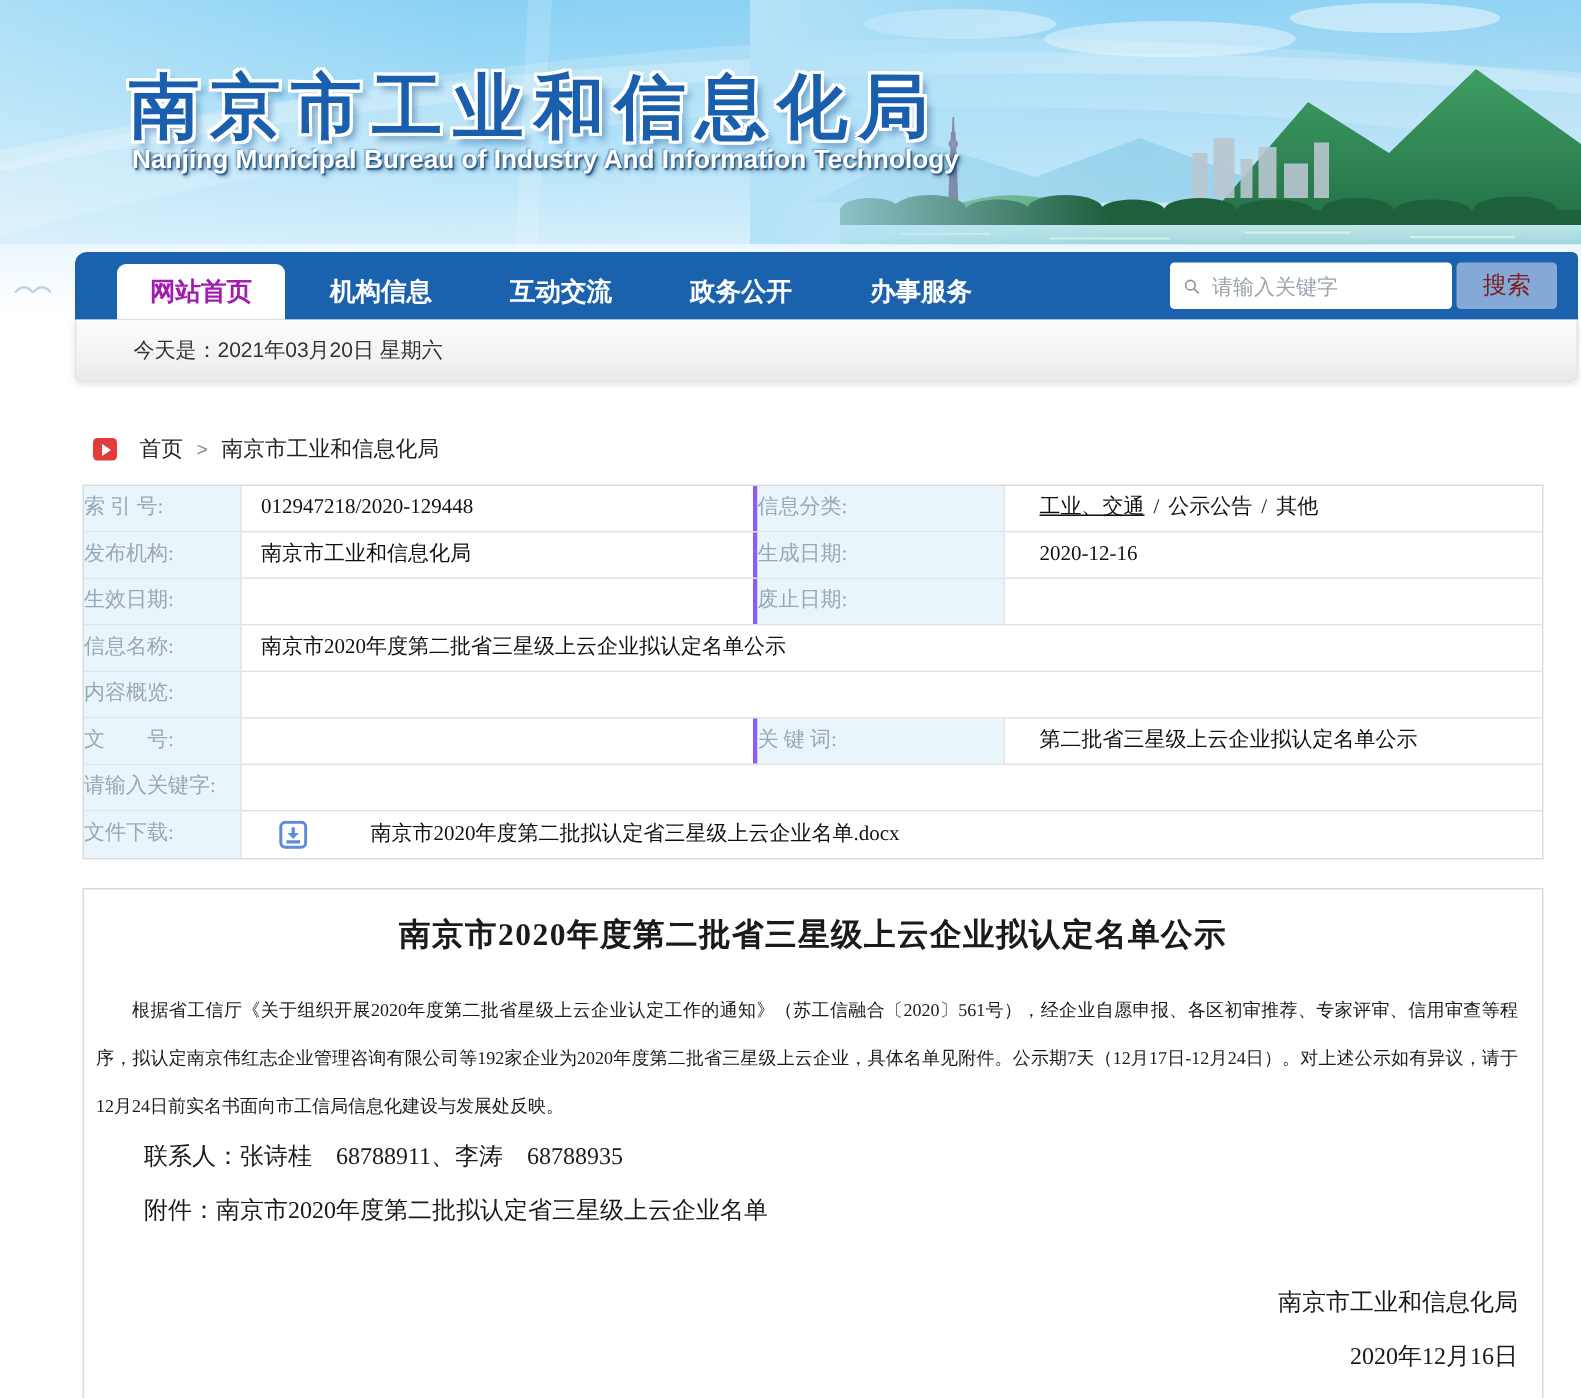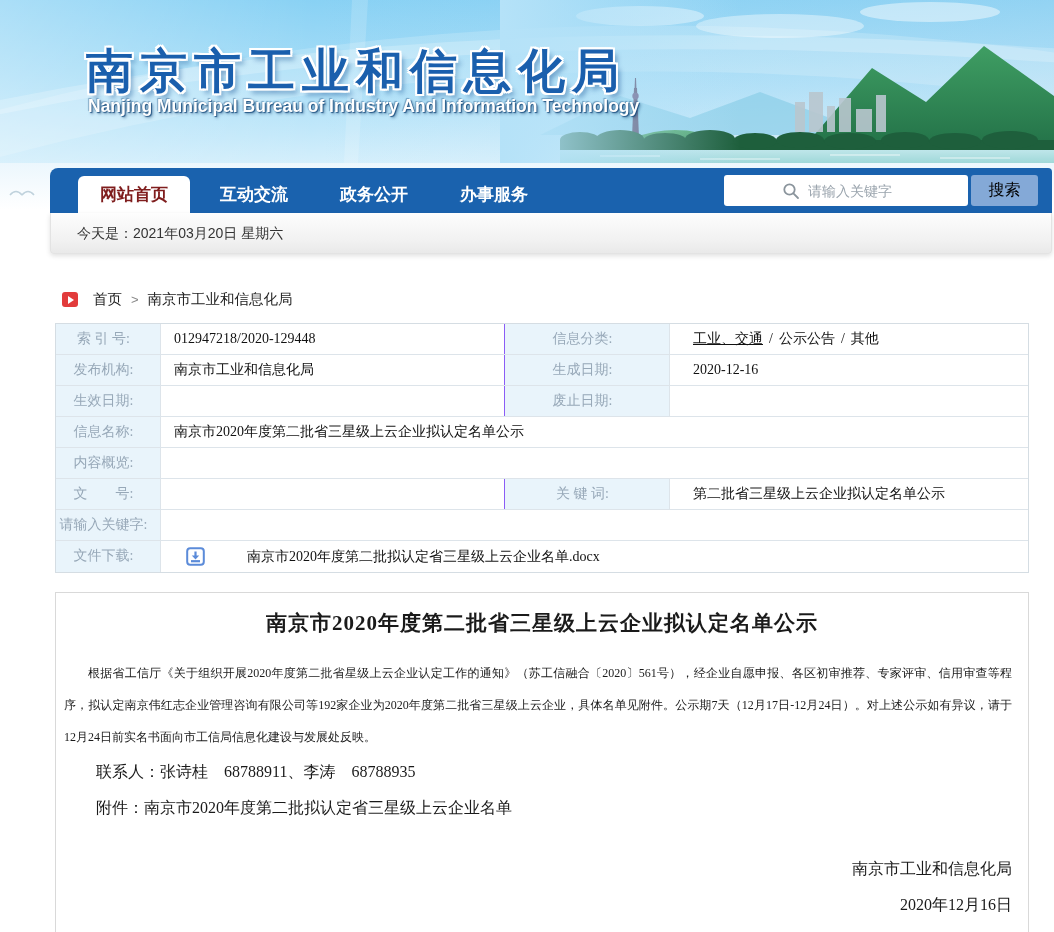--- a/index.html
+++ b/index.html
@@ -21,55 +21,55 @@
     white-space:nowrap; text-shadow:1px 1px 1px rgba(20,70,120,.85), -1px -1px 1px rgba(20,70,120,.4), 2px 2px 3px rgba(20,70,120,.5); }
   .banner-fade { position:absolute; left:0; top:163px; width:1054px; height:52px;
     background:linear-gradient(180deg,#ecf7fd 0%,#ffffff 90%); }
 
   
   .navbar { position:absolute; left:50px; right:2px; top:168px; height:45px; background:#1a62ae;
     border-radius:8px 4px 0 0; display:flex; align-items:flex-end; }
   .tabs { display:flex; align-items:flex-end; margin-left:28px; gap:8px; }
   .tab { width:112px; height:37px; line-height:37px; text-align:center; font-size:17px; font-weight:bold;
     color:#fff; cursor:pointer; border-radius:6px 6px 0 0; }
-  .tab.active { background:#fff; color:#7f1d1d; }
+  .tab.active { background:#fff; color:#a21caf; }
   .searchbox { position:absolute; right:14px; top:7px; display:flex; align-items:center; }
-  .search-field { width:244px; height:31px; background:#fff; border-radius:3px; display:flex; align-items:center;justify-content:flex-end; }
+  .search-field { width:188px; height:31px; background:#fff; border-radius:3px; display:flex; align-items:center;justify-content:flex-end; }
   .search-field svg { margin-left:9px; }
   .search-field input { border:none; outline:none; width:160px; margin-left:8px; font-size:14px; color:#444;
     font-family:"Liberation Sans", sans-serif; }
   .search-field input::placeholder { color:#9aa4ad; }
-  .search-btn { width:67px; height:31px; margin-left:3px; background:#84a9d7; color:#000000; border:none;
+  .search-btn { width:67px; height:31px; margin-left:3px; background:#84a9d7; color:#7f1d1d; border:none;
     font-size:16px; border-radius:3px; cursor:pointer; font-family:"Liberation Sans", sans-serif; }
 
   
   .datebar { position:absolute; left:50px; right:2px; top:213px; height:41px;
     background:linear-gradient(180deg,#fdfdfd 0%,#f1f1f1 70%,#e9e9e9 100%);
     border:1px solid #e3e3e3; border-top:none; border-radius:0 0 4px 4px;
     box-shadow:0 2px 5px rgba(0,0,0,.12); line-height:40px; }
-  .datebar span { margin-left:26px; font-size:14px; color:#333; }
+  .datebar span { margin-left:38px; font-size:14px; color:#333; }
 
   
   .breadcrumb { position:absolute; left:62px; top:290px; display:flex; align-items:center; font-size:14.5px; color:#222; }
   .bc-icon { width:16px; height:15px; background:#e23b3b; border-radius:3px; margin-right:15px;
     display:inline-flex; align-items:center; justify-content:center; }
   .bc-icon::after { content:""; width:0; height:0; border-left:6px solid #fff; border-top:4px solid transparent;
     border-bottom:4px solid transparent; margin-left:1px; }
   .breadcrumb a { color:#222; text-decoration:none; cursor:pointer; }
   .breadcrumb .sep { color:#888; margin:0 9px; font-size:13px; }
 
   
   .meta-table { position:absolute; left:55px; top:323px; width:974px; border:1px solid #d5dde3;
     font-family:"Liberation Serif", serif; font-size:14px; }
   .mrow { display:flex; height:31px; border-bottom:1px solid #dde4ea; }
   .mrow:last-child { border-bottom:none; }
   .mcell { line-height:30px; white-space:nowrap; overflow:hidden; }
-  .mlabel { background:#e9f4fb; color:#97a8b8; text-align:center; padding-right:9px; border-right:1px solid #dde4ea; }
+  .mlabel { background:#e9f4fb; color:#97a8b8; text-align:left; padding-right:9px; border-right:1px solid #dde4ea; }
   .l1 { width:105px; }
-  .v1 { width:344px; padding-left:13px; color:#111; border-right:1px solid #8b5cf6; }
+  .v1 { width:344px; padding-left:13px; color:#111; border-right:3px solid #8b5cf6; }
   .l2 { width:165px; border-left:none; }
   .v2 { flex:1; padding-left:23px; color:#111; }
   .vfull { flex:1; padding-left:13px; color:#111; }
   .cat-link { text-decoration:underline; cursor:pointer; color:#111; }
   .cat-sep { margin:0 6px; color:#111; }
   .dl-row { display:flex; align-items:center; }
   .dl-icon { display:inline-flex; margin-left:12px; }
   .dl-name { margin-left:42px; color:#111; cursor:pointer; }
 
   
@@ -162,20 +162,21 @@
         <path d="M6,16 q6,-7 12,0 M18,16 q6,-7 12,0"></path>
         <path d="M62,20 q5,-6 10,0 M72,20 q5,-6 10,0"></path>
         <path d="M118,14 q5,-6 10,0 M128,14 q5,-6 10,0"></path>
       </g>
     </svg>
   </div>
 
   <div class="navbar">
     <div class="tabs">
       <div class="tab active"><span>网站首页</span></div>
+      <div class="tab"><span>机构信息</span></div>
       <div class="tab"><span>互动交流</span></div>
       <div class="tab"><span>政务公开</span></div>
       <div class="tab"><span>办事服务</span></div>
     </div>
     <div class="searchbox">
       <div class="search-field">
         <svg width="18" height="18" viewBox="0 0 18 18">
           <circle cx="7.5" cy="7.5" r="5.2" fill="none" stroke="#8a949c" stroke-width="1.8"></circle>
           <line x1="11.6" y1="11.6" x2="16" y2="16" stroke="#8a949c" stroke-width="1.8" stroke-linecap="round"></line>
         </svg>

